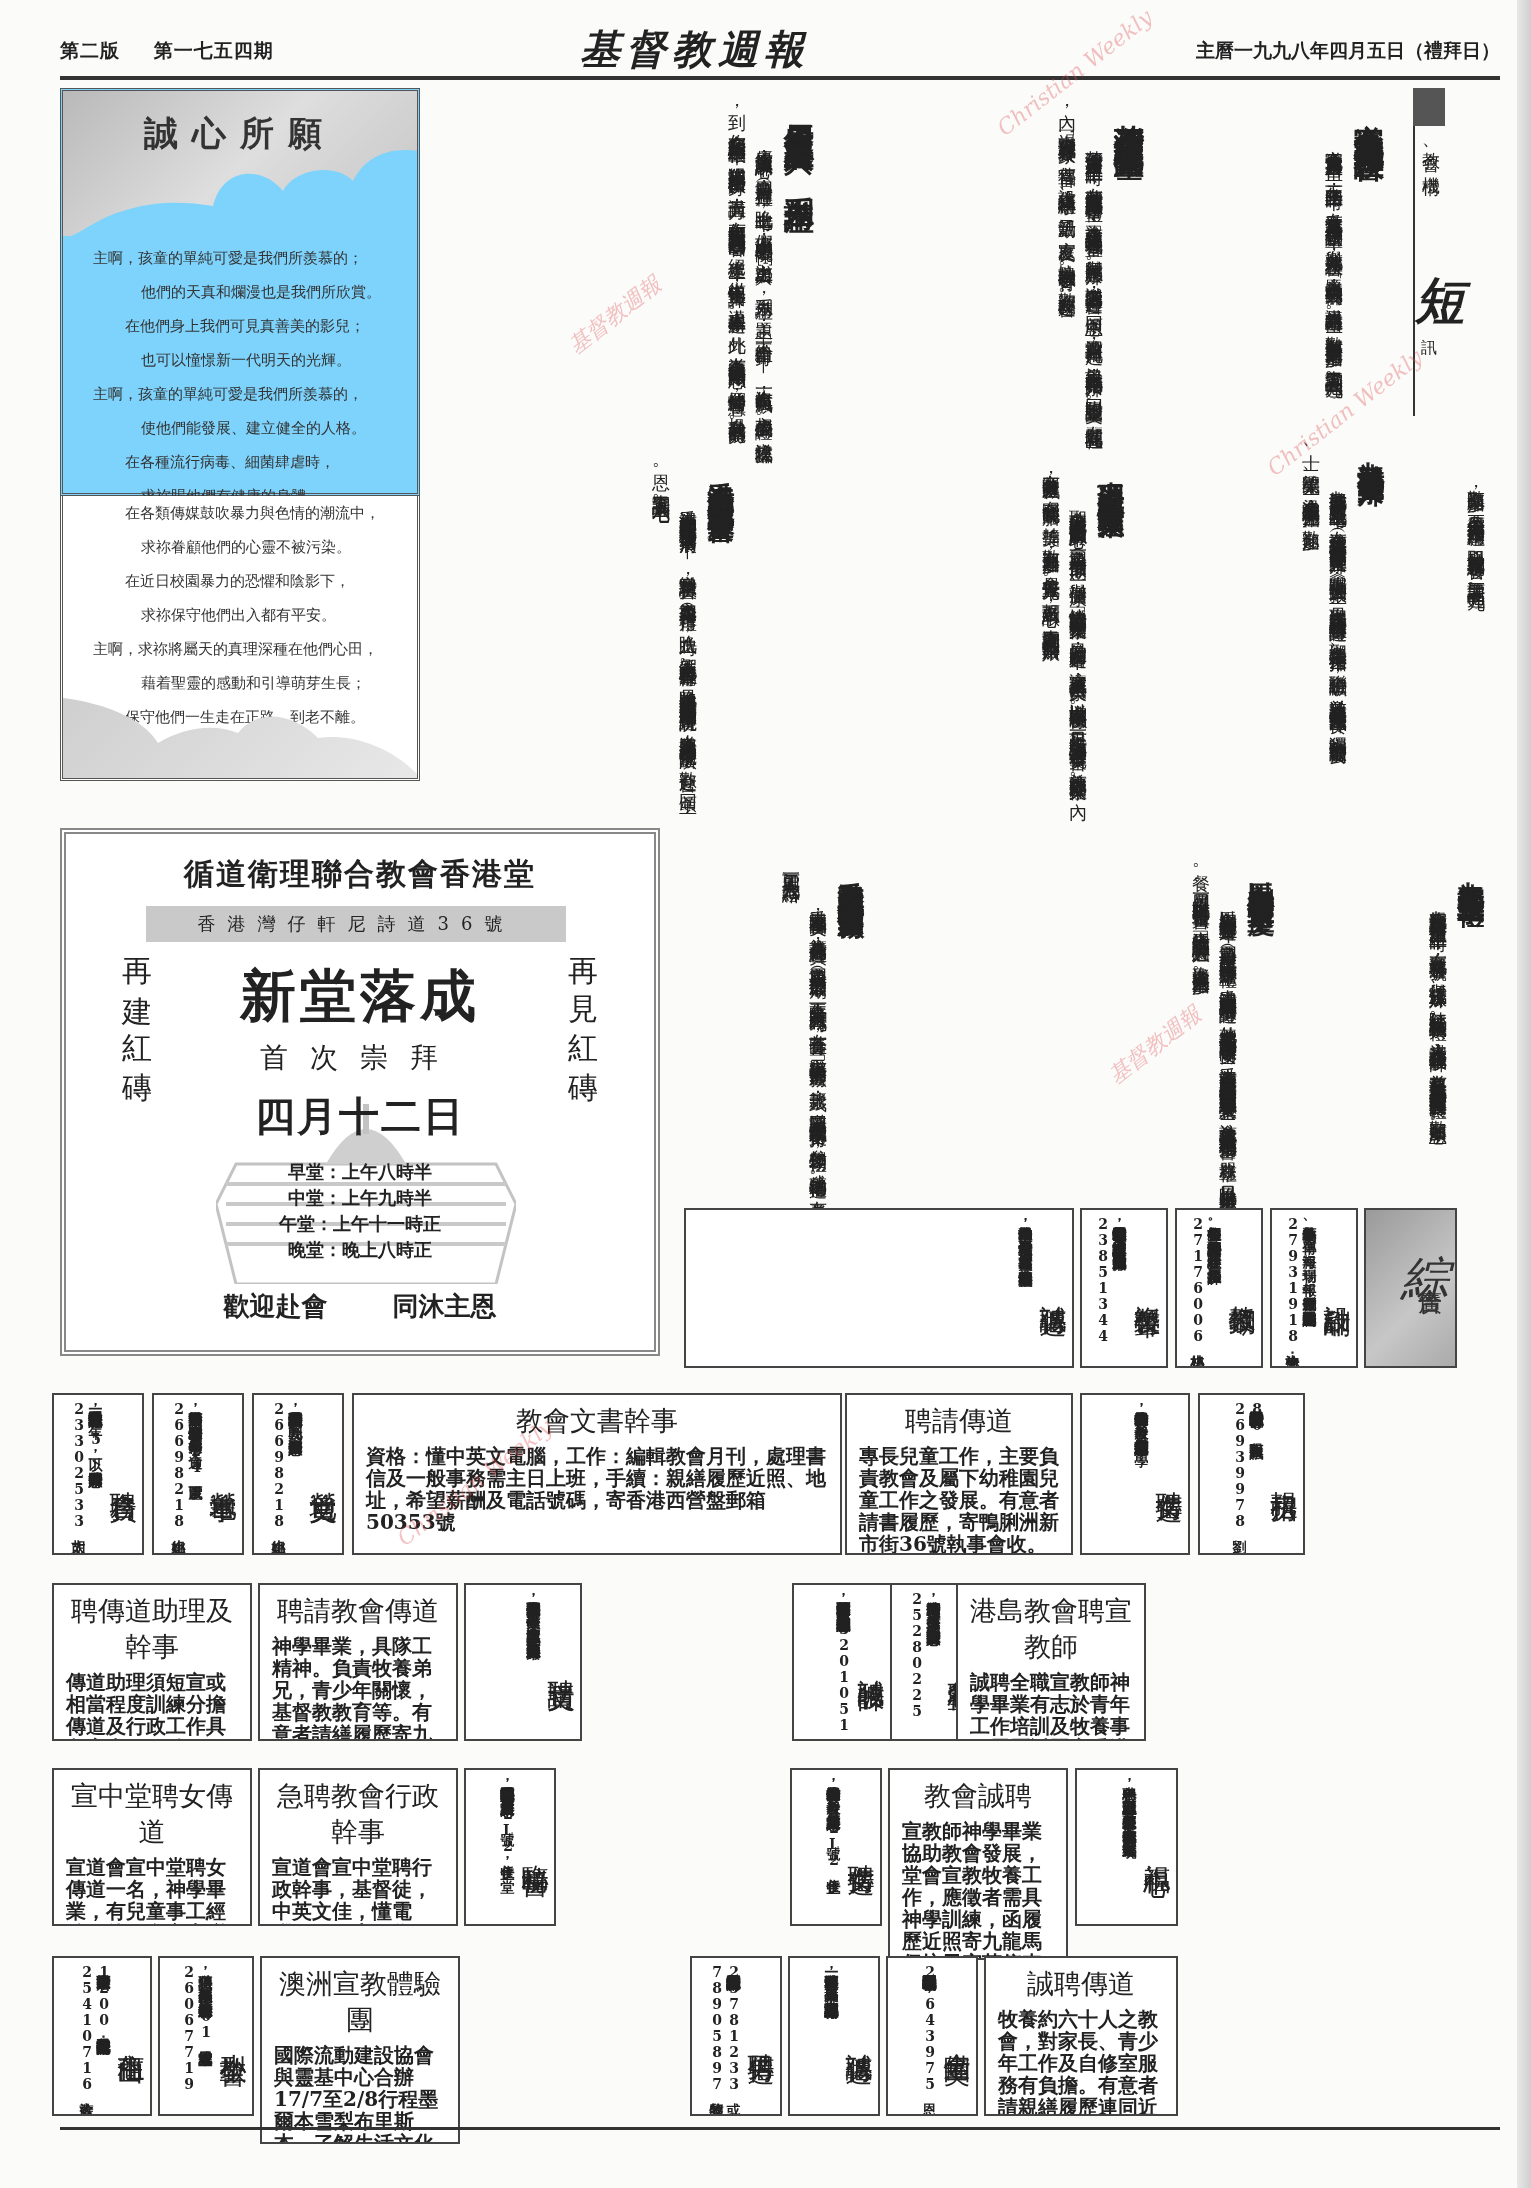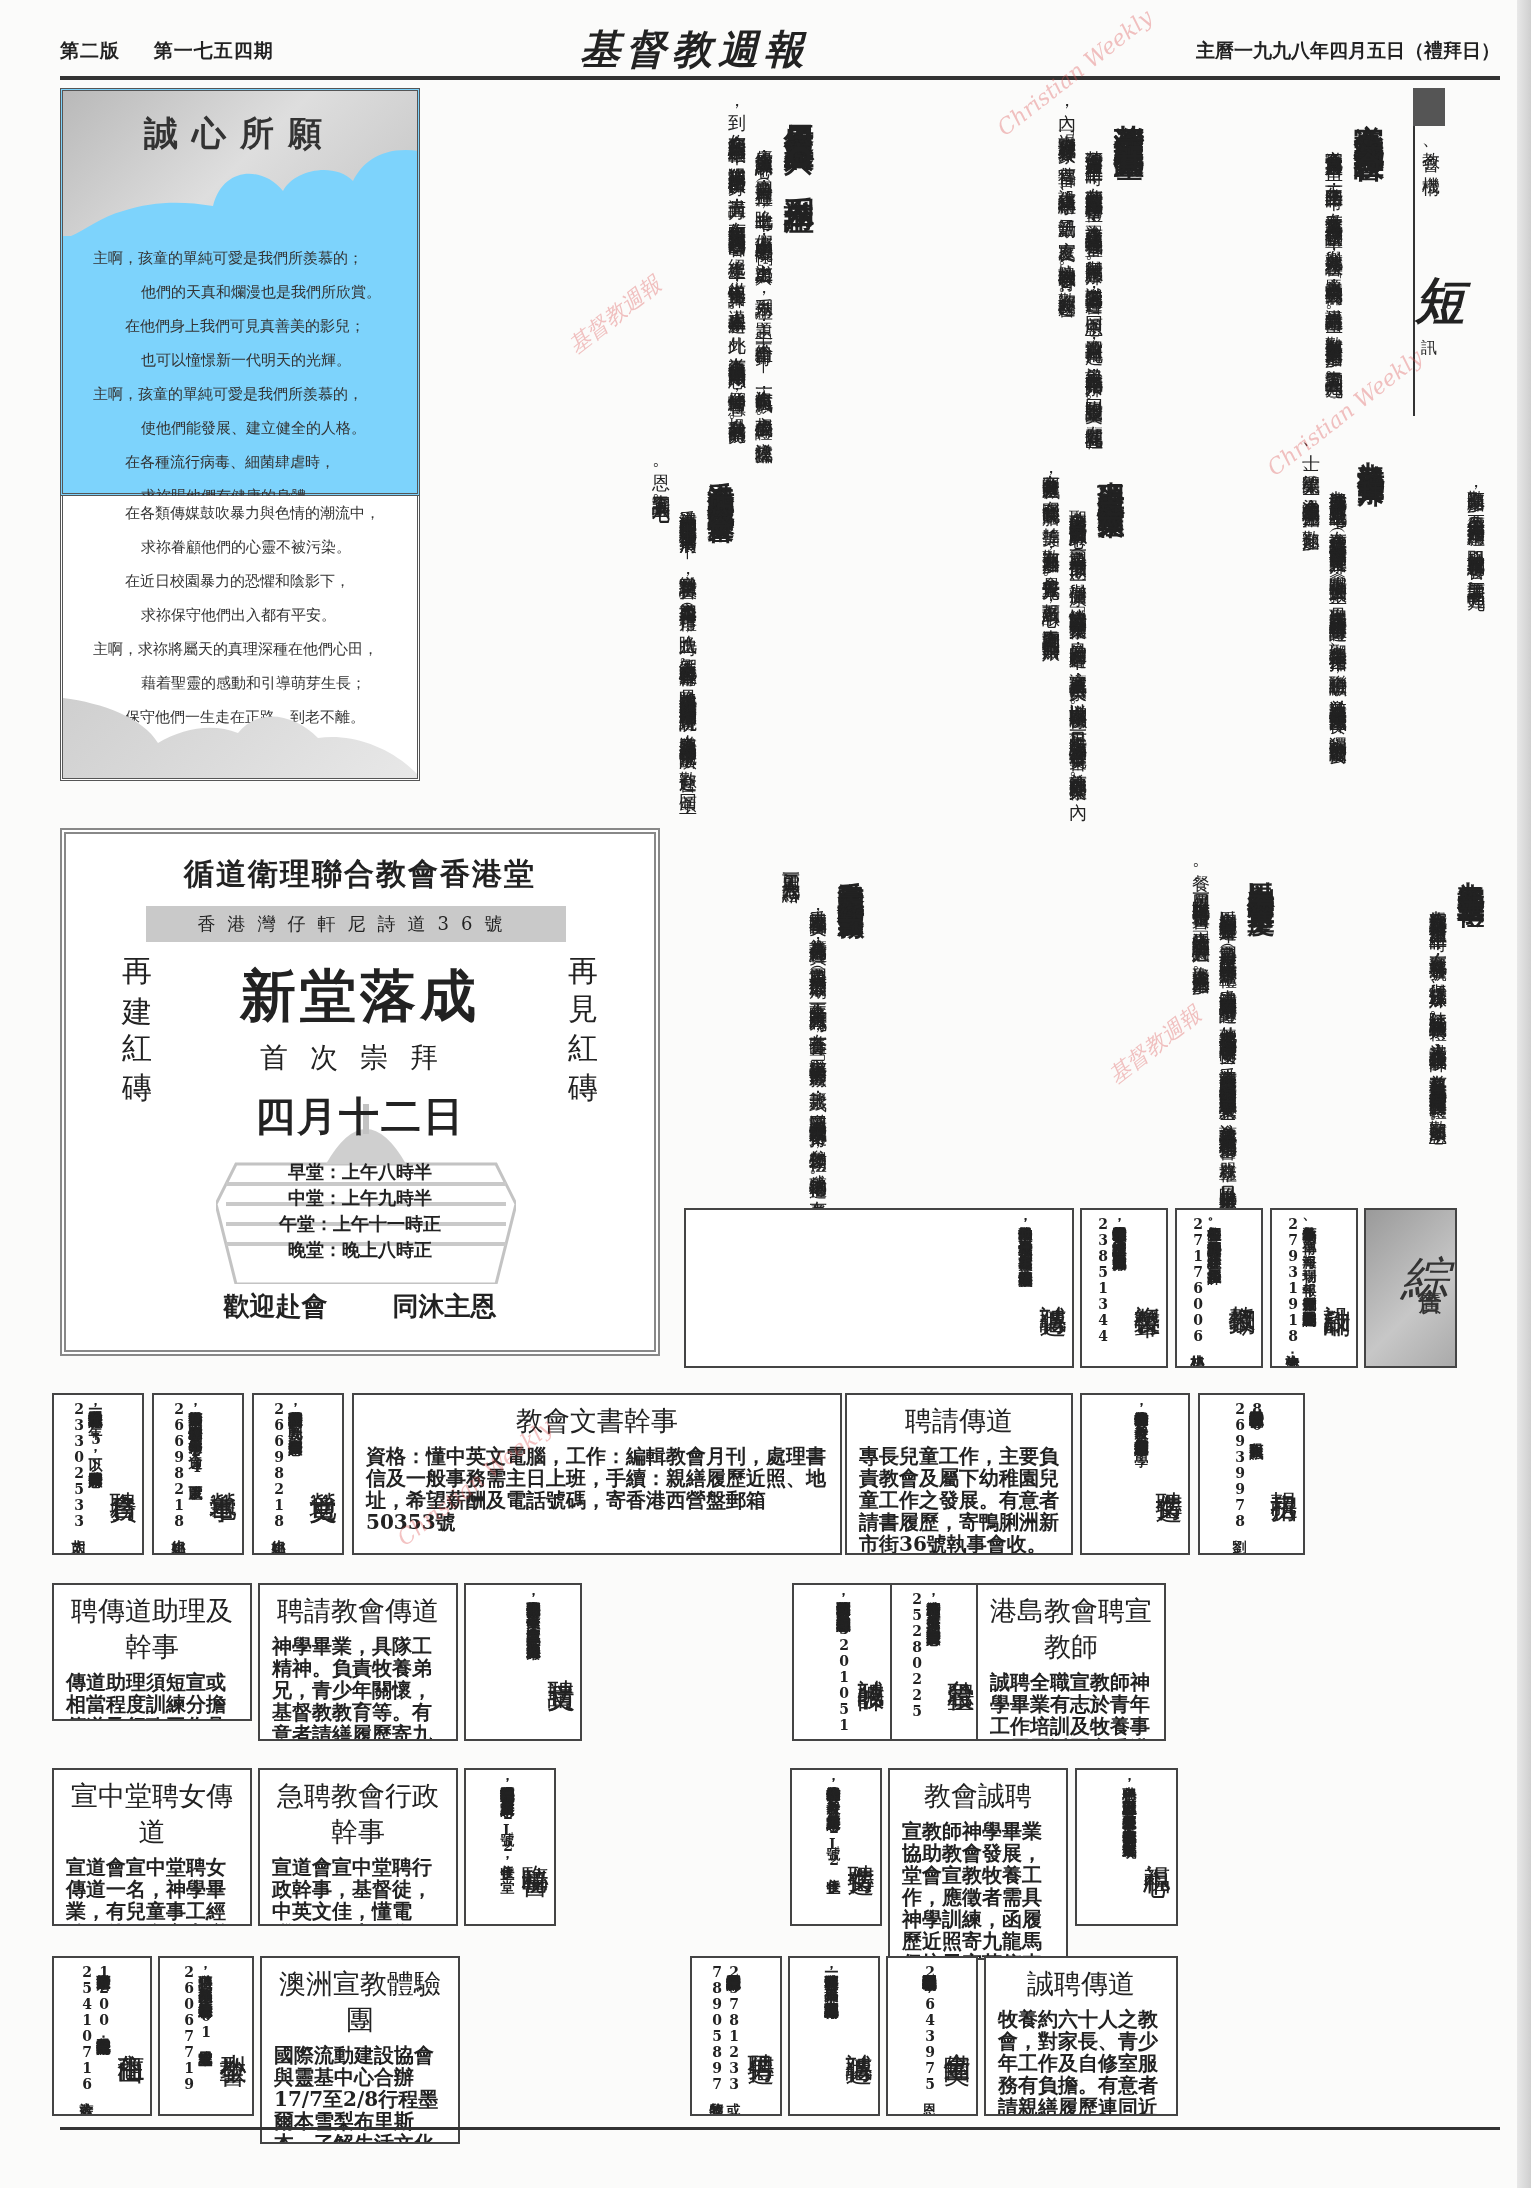--- a/index.html
+++ b/index.html
@@ -239,41 +239,41 @@
   </div>
   <div class="ad vert" style="left:1080px; top:1393px; width:110px; height:162px;">
     <div class="ad-h">聘女傳道</div>
     <div class="ad-b">神學畢業協助牧養青少年工作，發展教會，有意請寄履歷鑽石山鳳德邨恩慈堂會收。學</div>
   </div>
   <div class="ad vert" style="left:1198px; top:1393px; width:103px; height:162px; width:107px;">
     <div class="ad-h">靚房招租</div>
     <div class="ad-b">沙田村屋環境清靜五分鐘步行達火車巴士站有部份傢俬約80呎租金面議26939978劉</div>
   </div>
 
-  <div class="ad horiz" style="left:52px; top:1583px; width:200px; height:138px; width:200px;">
+  <div class="ad horiz" style="left:52px; top:1583px; width:200px; height:158px; width:200px;">
     <div class="ad-h">聘傳道助理及幹事</div>
     <div class="ad-b">傳道助理須短宣或相當程度訓練分擔傳道及行政工作具兒童事工經驗更佳。幹事負責一般事務及電腦操作須會考合格。詳歷函紅磡蕪湖街53-59號二樓宣道會黃埔堂陳牧師</div>
   </div>
   <div class="ad horiz" style="left:258px; top:1583px; width:200px; height:158px;">
     <div class="ad-h">聘請教會傳道</div>
     <div class="ad-b">神學畢業，具隊工精神。負責牧養弟兄，青少年關懷，基督教教育等。有意者請繕履歷寄九龍太子道西274號二樓中華基督教會海南堂主任收。</div>
   </div>
   <div class="ad vert" style="left:464px; top:1583px; width:118px; height:158px;">
     <div class="ad-h">聘請文員</div>
     <div class="ad-b">聖公會中分區辦事處聘文員及操作電腦，懂中文畢業，簿記五區業事。履歷寄香港下亞厘畢道一號梁小姐收</div>
   </div>
   <div class="ad vert" style="left:588px; top:1583px; width:100px; height:158px; left:792px;">
     <div class="ad-h">誠聘牧師</div>
     <div class="ad-b">旺角區教會聘請牧師或傳道男女均可，需神學畢業熱誠事奉心志有意者應徵電23201051蔡姑娘</div>
   </div>
   <div class="ad vert" style="left:890px; top:1583px; width:92px; height:158px;">
     <div class="ad-h">急聘堂役</div>
     <div class="ad-b">雜務清潔外勤工作，等須週六日參工作，苦耐勞待遇照政府薪級表有意者電25280225</div>
   </div>
-  <div class="ad horiz" style="left:976px; top:1583px; width:188px; height:158px; width:190px;">
+  <div class="ad horiz" style="left:956px; top:1583px; width:188px; height:158px; width:190px;">
     <div class="ad-h">港島教會聘宣教師</div>
     <div class="ad-b">誠聘全職宣教師神學畢業有志於青年工作培訓及牧養事工履歷近照寄香港灣仔軒尼詩道36號先施保險大廈十四樓西翼循道衛理聯合教會香港堂主任收</div>
   </div>
 
   <div class="ad horiz" style="left:52px; top:1768px; width:200px; height:158px;">
     <div class="ad-h">宣中堂聘女傳道</div>
     <div class="ad-b">宣道會宣中堂聘女傳道一名，神學畢業，有兒童事工經驗更佳，有意者繕履歷寄九龍城富寧街 2號宣中堂，李牧師，電27114116。</div>
   </div>
   <div class="ad horiz" style="left:258px; top:1768px; width:200px; height:158px;">
     <div class="ad-h">急聘教會行政幹事</div>

